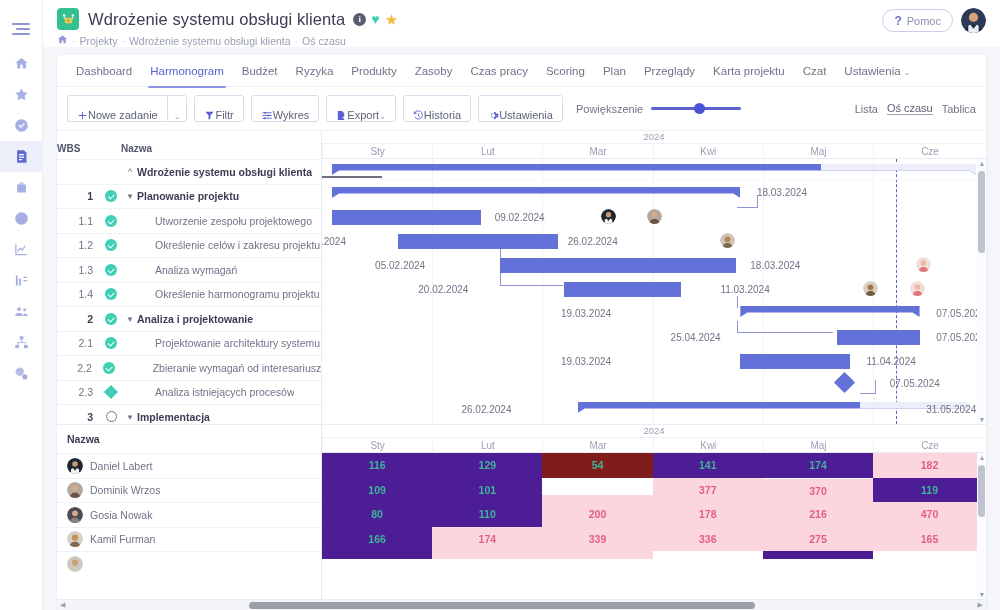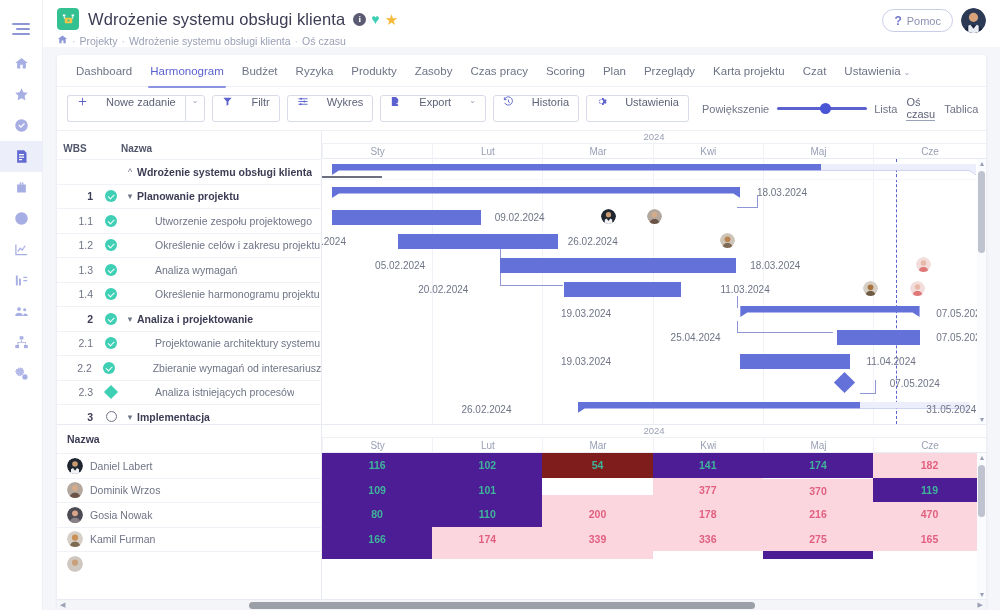--- a/index.html
+++ b/index.html
@@ -58,39 +58,39 @@
 
   .tabs { display:flex; align-items:center; gap:0; height:32px; padding:0 10px; border-bottom:1px solid #eef0f5;}
   .tab { font-size:11.5px; color:#6f7486; padding:0 9px; height:32px; line-height:32px; position:relative; white-space:nowrap;}
   .tab.active { color:#5b62cf; }
   .tab.active:after { content:""; position:absolute; left:7px; right:7px; bottom:-1px; height:2px; background:#8b92e0; border-radius:1px;}
   .tab .caret { font-size:8px; margin-left:3px; color:#9aa0b5; }
 
   
   .toolbar { display:flex; align-items:center; padding:8px 10px; gap:7px; }
   .btn { height:27px; border:1px solid #d8dbe9; border-radius:3px; background:#fff;
-         display:flex; align-items:flex-start; gap:18px; padding:0 9px; font-size:11px; color:#5d6278; white-space:nowrap;}
+         display:flex; align-items:flex-end; gap:0; padding:0 9px; font-size:11px; color:#5d6278; white-space:nowrap;}
   .btn .ic { color:#5b62cf; display:flex; align-items:center; }
   .btn-split { display:flex; }
   .btn-split .btn:first-child { border-right:0; border-radius:3px 0 0 3px; }
   .btn-split .btn.caret-only { border-radius:0 3px 3px 0; padding:0 6px; }
   .caret-g { color:#9aa0b5; font-size:8px; }
   .zoom-wrap { display:flex; align-items:center; gap:8px; margin-left:6px; }
   .zoom-lbl { font-size:11px; color:#6f7486; }
   .slider { position:relative; width:90px; height:14px; display:flex; align-items:center; }
   .slider .track { position:absolute; left:0; right:0; height:3px; background:#5b62cf; border-radius:2px; }
   .slider .thumb { position:absolute; left:47%; width:11px; height:11px; border-radius:50%; background:#4a55d6; }
   .views { margin-left:auto; display:flex; align-items:center; gap:9px; font-size:11px; color:#6f7486; }
   .views .sel { color:#5d6278; border-bottom:1px solid #9aa0b5; }
 
   
   .gantt { display:flex; border-top:1px solid #eef0f5; height:294px; min-height:294px; position:relative; }
   .g-left { width:265px; flex:0 0 265px; border-right:1px solid #e9ebf2; }
   .g-head { height:28px; display:flex; align-items:flex-end; padding:0 0 5px 0; }
-  .g-head .c-wbs { width:42px; text-align:center; font-size:10px; font-weight:bold; color:#52566b; padding-right:6px;}
+  .g-head .c-wbs { width:42px; text-align:left; font-size:10px; font-weight:bold; color:#52566b; padding-right:6px;}
   .g-head .c-name { font-size:10px; font-weight:bold; color:#52566b; padding-left:22px;}
   .g-rowhead { height:24.5px; display:flex; align-items:center; border-top:1px solid #f1f2f7; }
   .g-rowhead .wbs { width:42px; text-align:right; padding-right:6px; font-size:10.5px; color:#6f7486;}
   .g-rowhead .wbs.bold { color:#3c3c55; font-weight:bold; }
   .g-rowhead .st { width:24px; display:flex; align-items:center; justify-content:center; }
   .dot-done { width:12px; height:12px; border-radius:50%; background:#3ecfb4; display:flex;align-items:center;justify-content:center;}
   .dot-done:after { content:""; width:5px; height:2.5px; border-left:1.6px solid #fff; border-bottom:1.6px solid #fff;
                     transform:rotate(-45deg); margin-top:-1px;}
   .dia { width:10px; height:10px; background:#3ecfb4; transform:rotate(45deg); }
   .cir-open { width:11px; height:11px; border-radius:50%; border:1.6px solid #6f7486; }
@@ -662,21 +662,21 @@
             <div class="r-month" style="left:0%;width:16.6%">Sty</div>
             <div class="r-month" style="left:16.6%;width:16.6%">Lut</div>
             <div class="r-month" style="left:33.2%;width:16.6%">Mar</div>
             <div class="r-month" style="left:49.8%;width:16.6%">Kwi</div>
             <div class="r-month" style="left:66.4%;width:16.6%">Maj</div>
             <div class="r-month" style="left:83%;width:17%">Cze</div>
           </div>
           <div class="r-body">
 
             <div class="cell ok" style="left:0%;width:16.6%;top:0">116</div>
-            <div class="cell ok" style="left:16.6%;width:16.6%;top:0">102</div>
+            <div class="cell ok" style="left:16.6%;width:16.6%;top:0">129</div>
             <div class="cell ok" style="left:33.2%;width:16.6%;top:0;background:#7f1d1d">54</div>
             <div class="cell ok" style="left:49.8%;width:16.6%;top:0">141</div>
             <div class="cell ok" style="left:66.4%;width:16.6%;top:0">174</div>
             <div class="cell over" style="left:83%;width:17%;top:0">182</div>
 
             <div class="cell ok" style="left:0%;width:16.6%;top:24.5px">109</div>
             <div class="cell ok" style="left:16.6%;width:16.6%;top:24.5px">101</div>
             <div class="cell over" style="left:33.2%;width:16.6%;top:42px">276</div>
             <div class="cell over" style="left:49.8%;width:16.6%;top:24.5px">377</div>
             <div class="cell over" style="left:66.4%;width:16.6%;top:26px">370</div>

